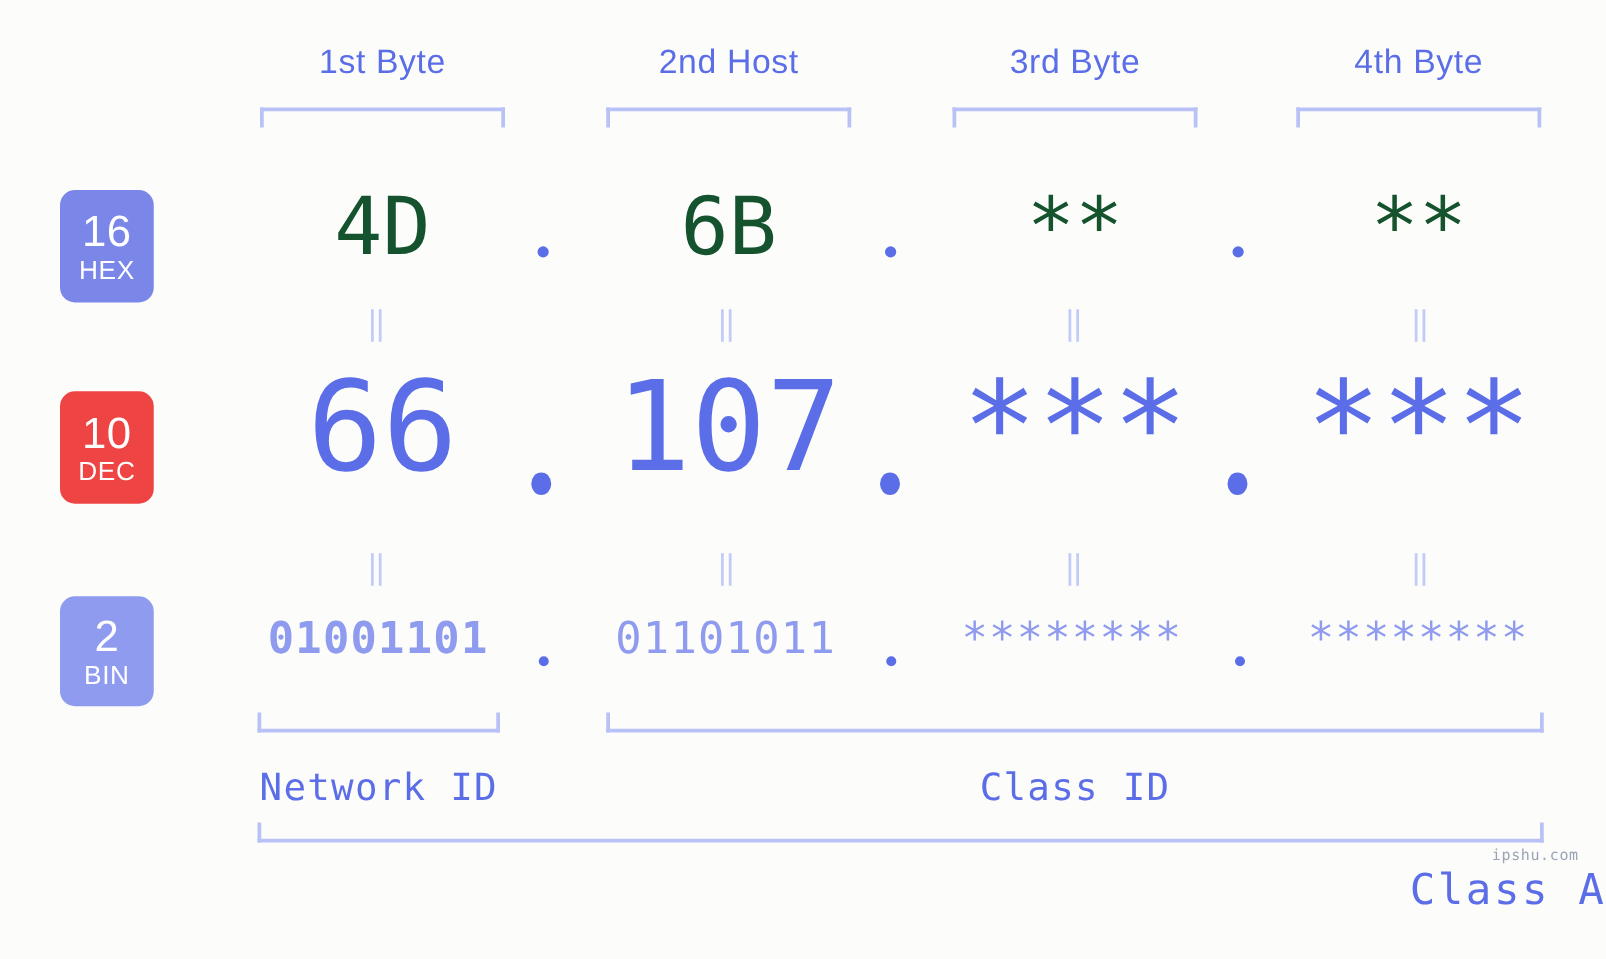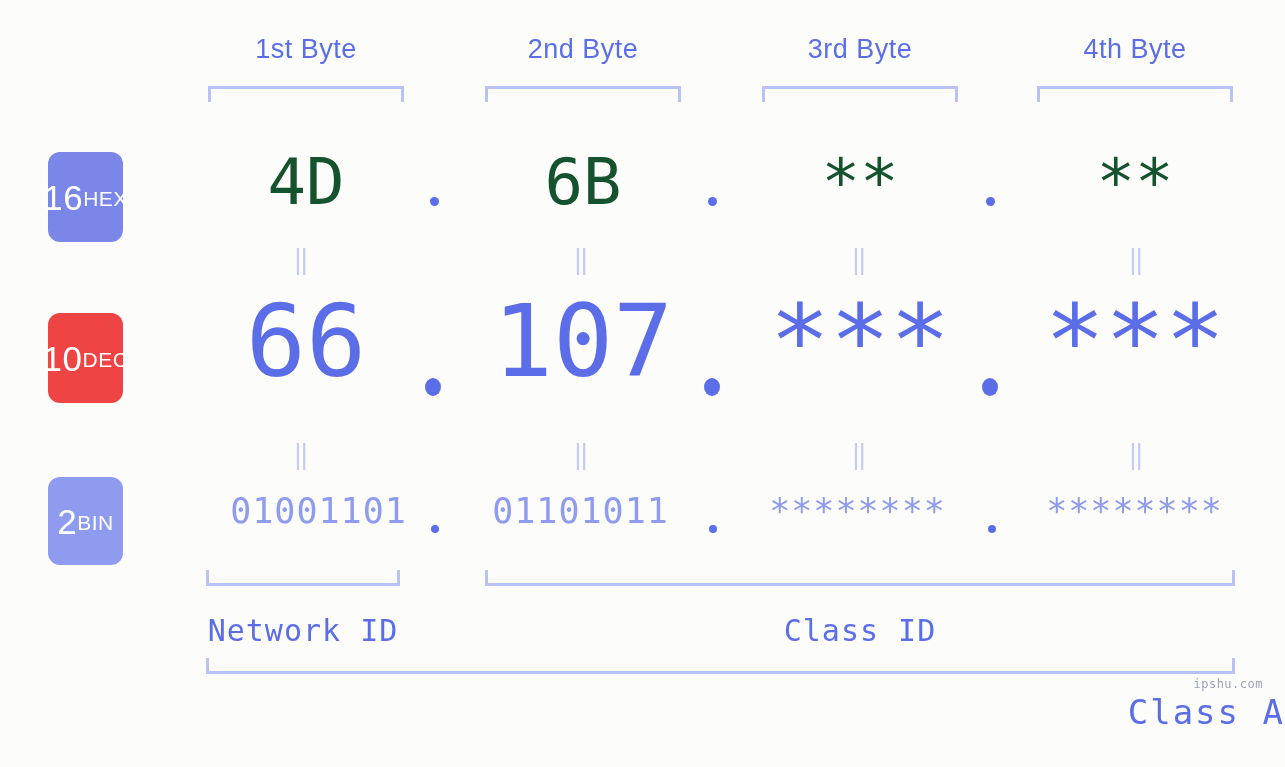--- a/index.html
+++ b/index.html
@@ -57,21 +57,21 @@
   
   .badge {
     position: absolute;
     left: 48px;
     width: 75px;
     border-radius: 12px;
     color: #ffffff;
     text-align: center;
     font-family: "Liberation Sans", sans-serif;
     display: flex;
-    flex-direction: row;
+    flex-direction: column;
     align-items: center;
     justify-content: center;
     line-height: 1;
   }
   .badge .radix-num {
     font-size: 35px;
     font-weight: 400;
     letter-spacing: 0.5px;
   }
   .badge .radix-name {
@@ -168,21 +168,21 @@
     color: #9aa3b8;
     letter-spacing: 0.5px;
   }
 </style>
 </head>
 <body>
 
 <div class="stage">
 
   <div class="byte-title" style="left:206px; width:200px;">1st Byte</div>
-  <div class="byte-title" style="left:483px; width:200px;">2nd Byte</div>
+  <div class="byte-title" style="left:483px; width:200px;">2nd Host</div>
   <div class="byte-title" style="left:760px; width:200px;">3rd Byte</div>
   <div class="byte-title" style="left:1035px; width:200px;">4th Byte</div>
 
   <div class="bracket-top" style="left:208px; width:196px;"></div>
   <div class="bracket-top" style="left:485px; width:196px;"></div>
   <div class="bracket-top" style="left:762px; width:196px;"></div>
   <div class="bracket-top" style="left:1037px; width:196px;"></div>
 
   <div class="badge" id="badge-hex">
     <span class="radix-num">16</span>
@@ -223,21 +223,21 @@
   <div class="eq eq-2" style="left:570px;">‖</div>
   <div class="eq eq-2" style="left:848px;">‖</div>
   <div class="eq eq-2" style="left:1125px;">‖</div>
 
   <div class="badge" id="badge-bin">
     <span class="radix-num">2</span>
     <span class="radix-name">BIN</span>
   </div>
 
   <div class="row-bin">
-    <div class="value" style="left:216px; width:205px;">01001101</div>
+    <div class="value" style="left:200px; width:205px;font-weight:bold;">01001101</div>
     <div class="dot dot-bin" style="left:431px;"></div>
     <div class="value" style="left:478px; width:205px;">01101011</div>
     <div class="dot dot-bin" style="left:709px;"></div>
     <div class="value" style="left:755px; width:205px;">********</div>
     <div class="dot dot-bin" style="left:988px;"></div>
     <div class="value" style="left:1032px; width:205px;">********</div>
   </div>
 
   <div class="bracket-bottom" style="left:206px; top:570px; width:194px;"></div>
   <div class="section-label" style="left:206px; top:613px; width:194px;">Network ID</div>

